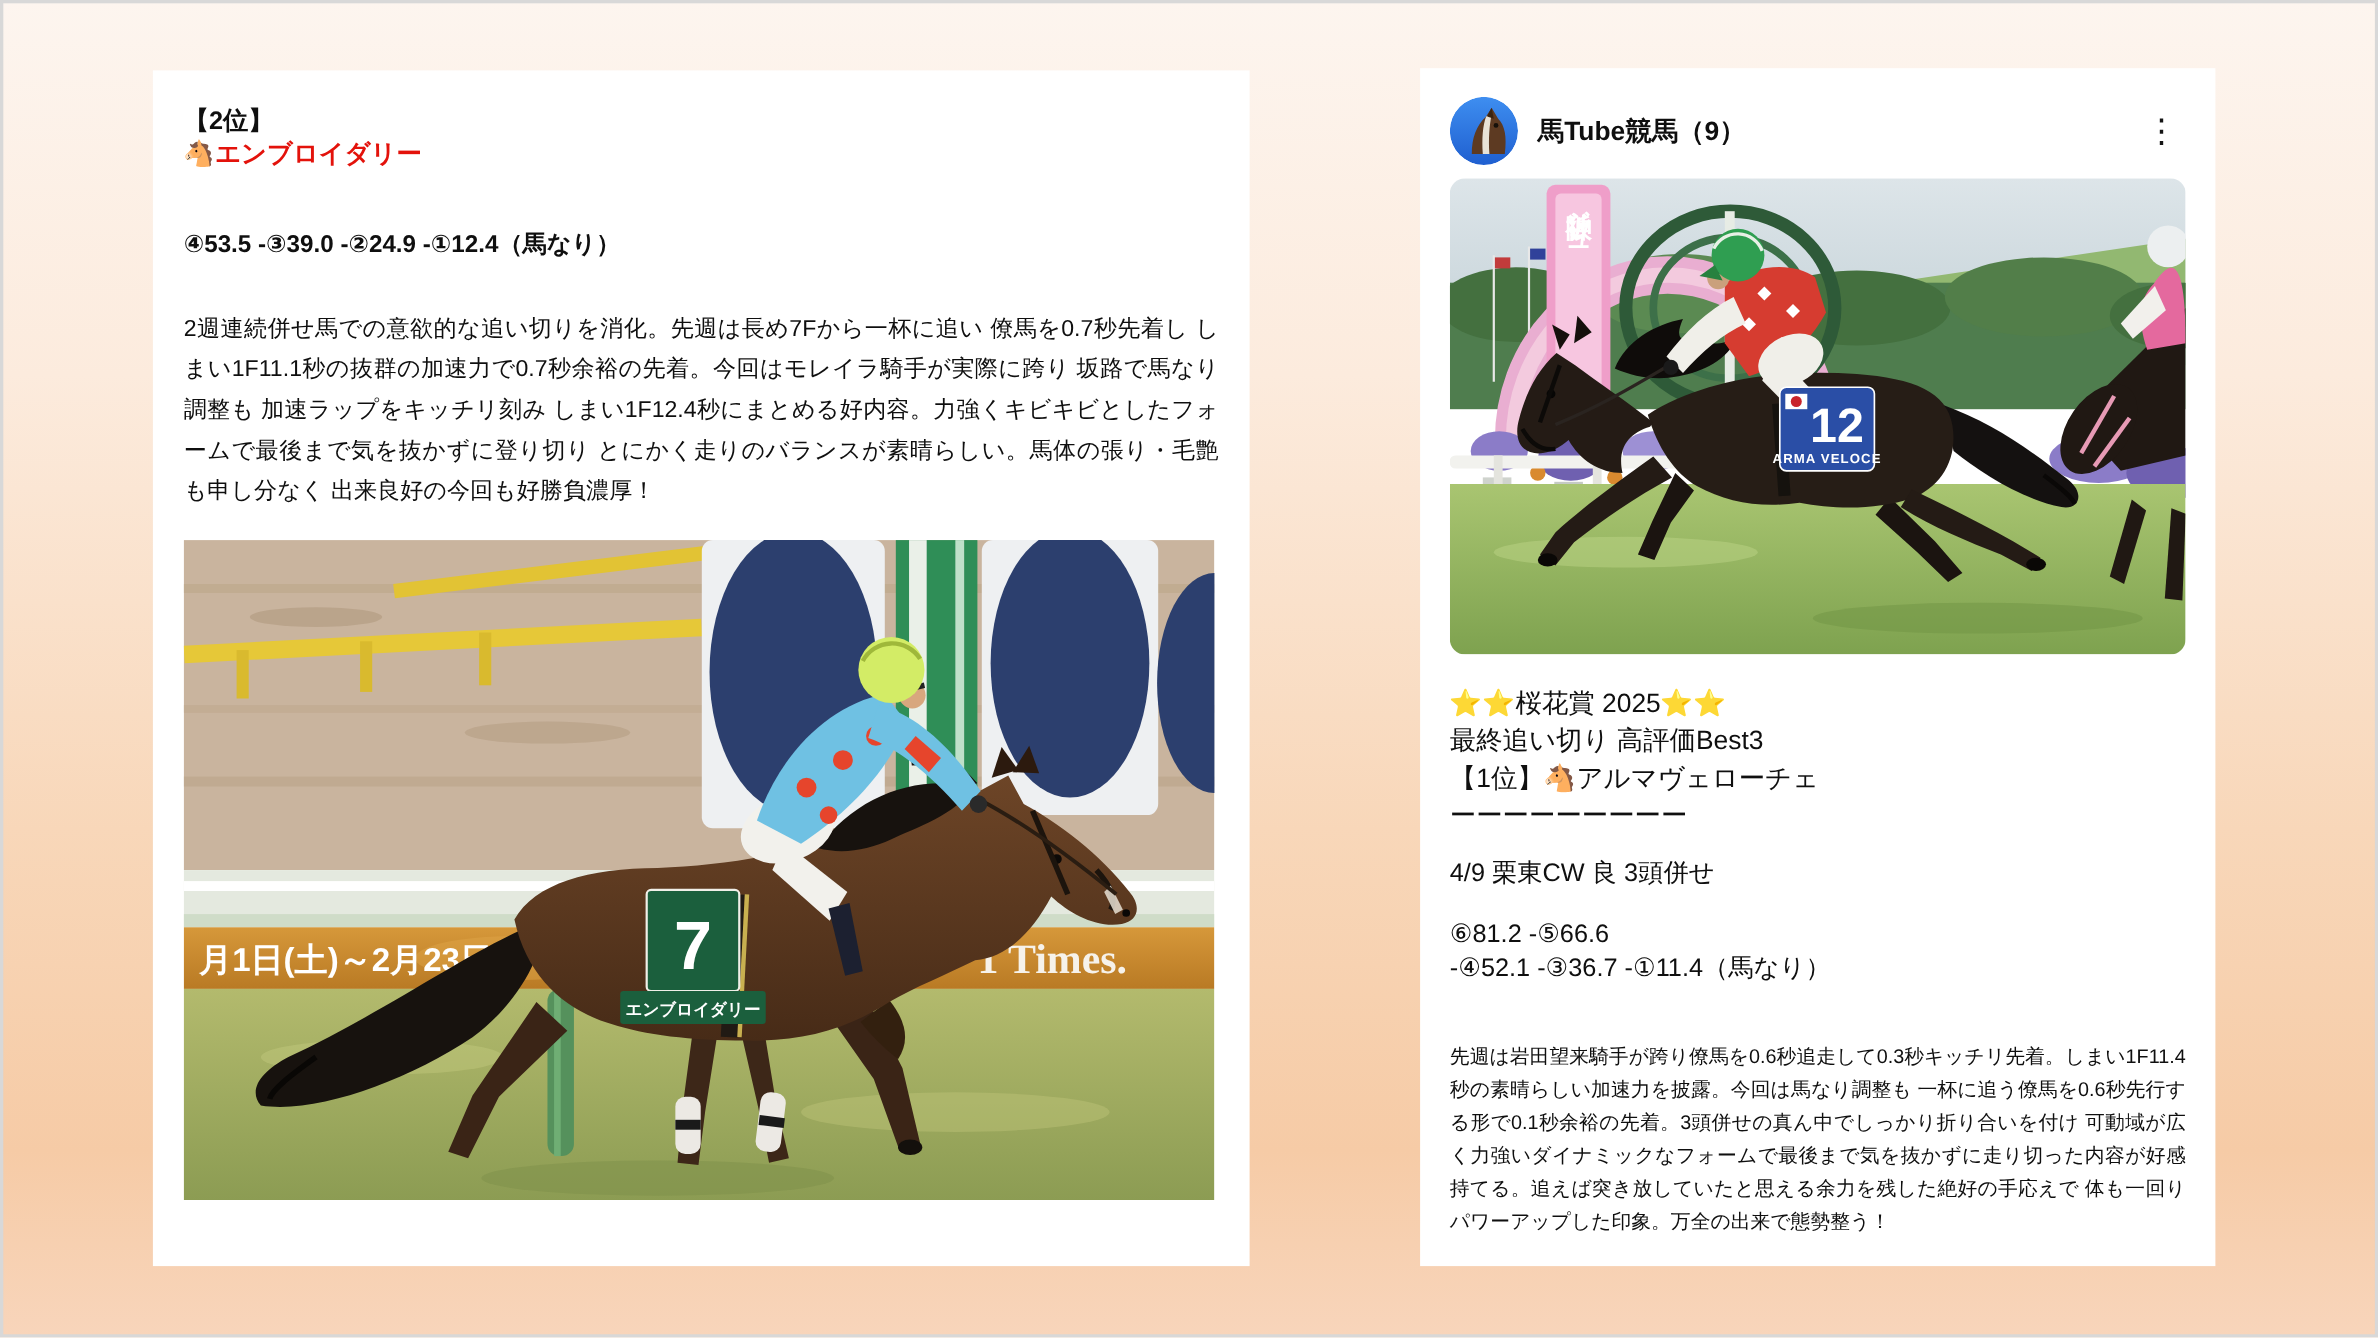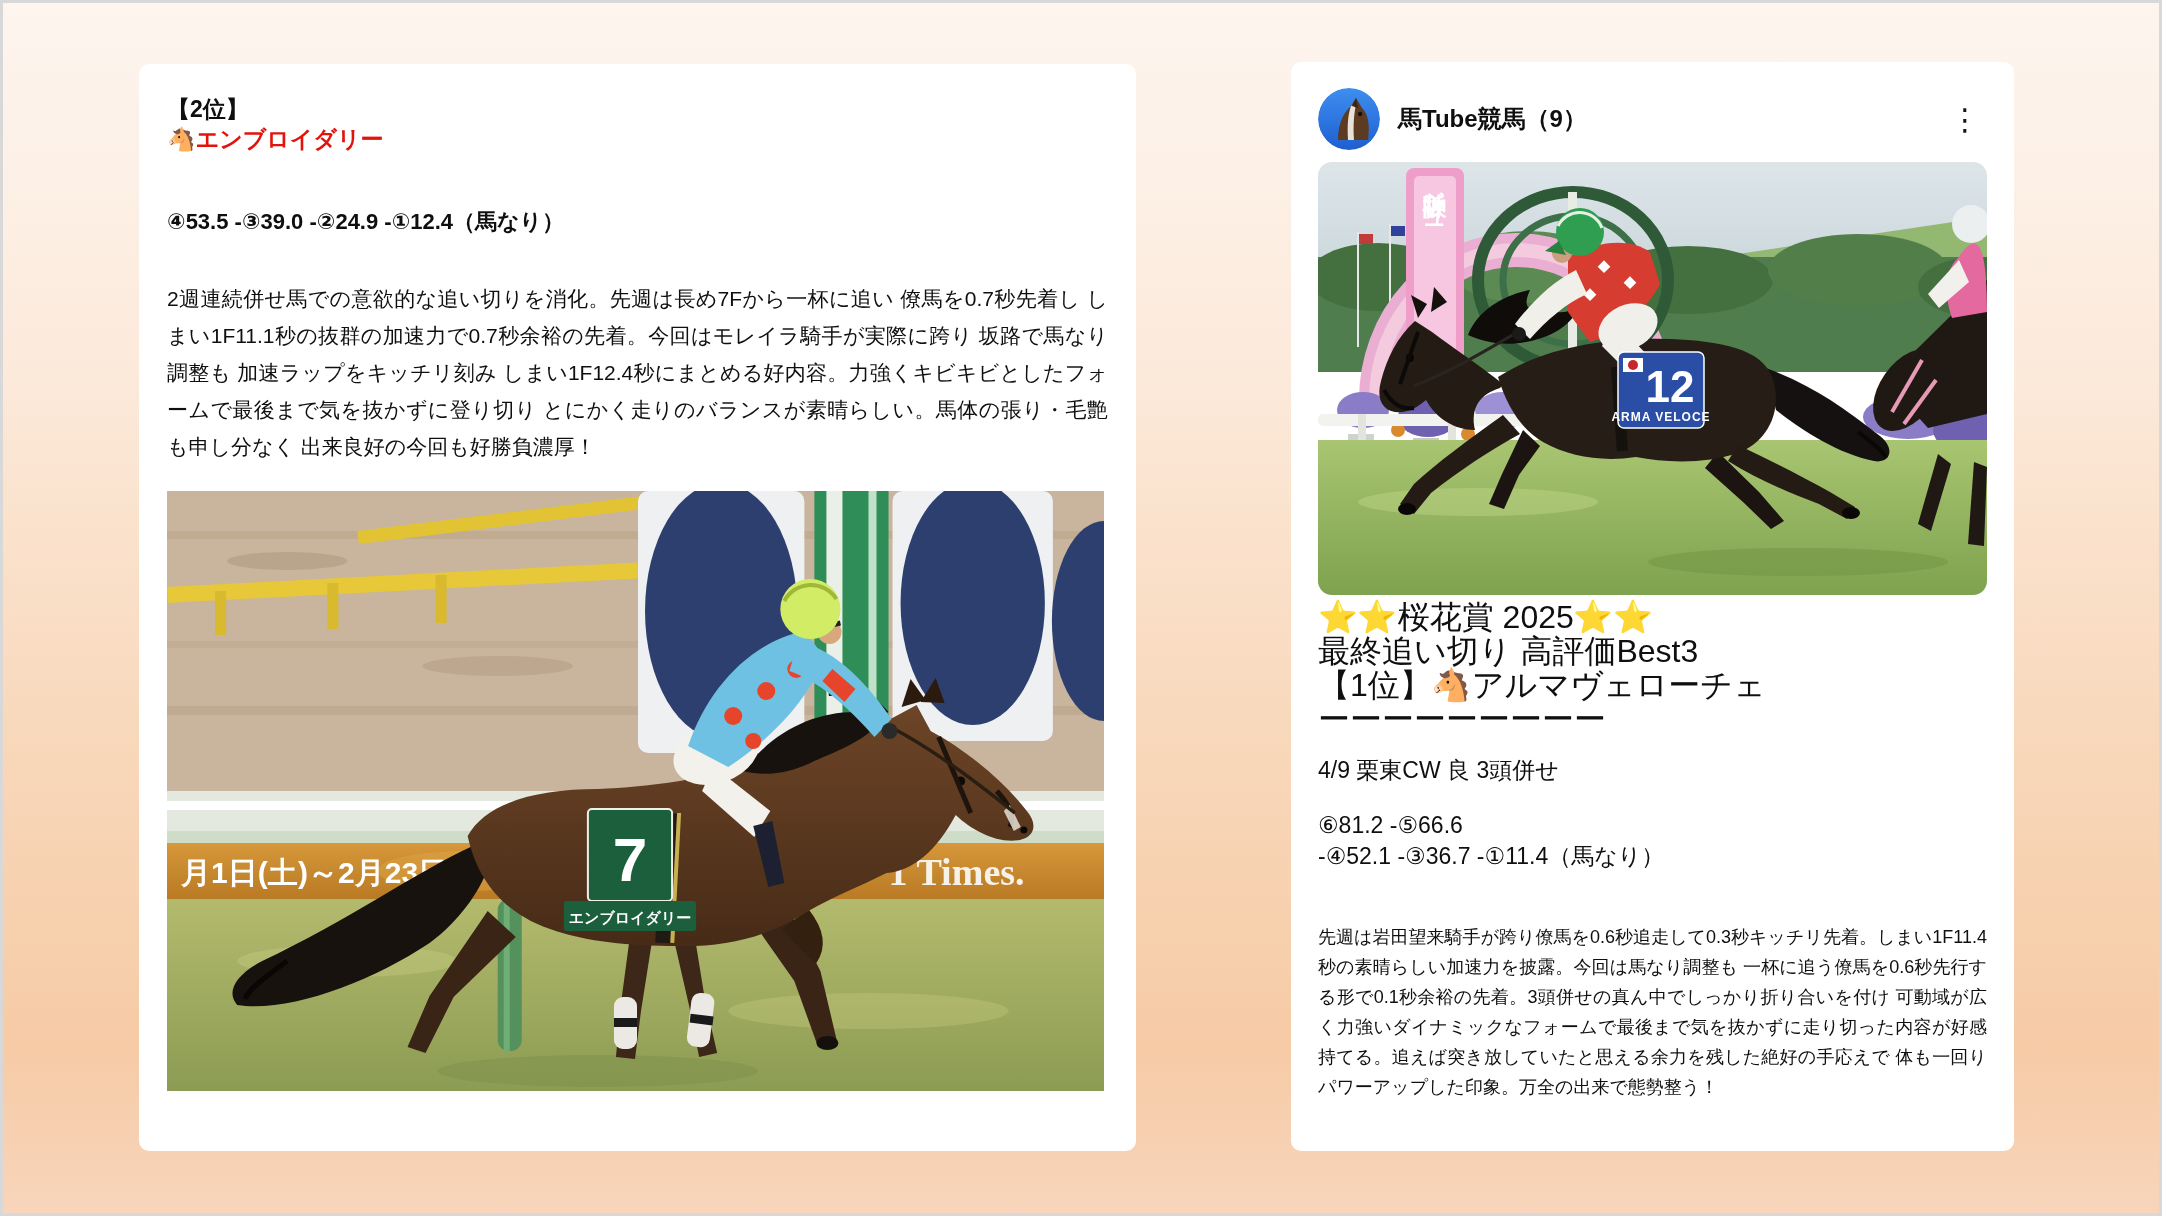--- a/index.html
+++ b/index.html
@@ -2,21 +2,21 @@
 <html><head>
 <meta charset="utf-8">
 <style>
   html,body{margin:0;padding:0;background:#ffffff;}
   .stage{
     position:relative;width:2162px;height:1216px;overflow:hidden;
     background:linear-gradient(180deg,#fdf5ef 0%,#fcebdd 28%,#f8d7b9 62%,#f6cba6 86%,#f8d5bb 100%);
     outline:3px solid #d8d8d8;outline-offset:-3px;
     font-family:"Liberation Sans","DejaVu Sans",sans-serif;color:#0f0f0f;
   }
-  .card{position:absolute;background:#ffffff;box-sizing:border-box;overflow:hidden;border-radius:10px;}
+  .card{position:absolute;background:#ffffff;box-sizing:border-box;overflow:hidden;}
   .card-left{left:139px;top:64px;width:997px;height:1087px;padding:24px 28px;}
   .card-right{left:1291px;top:62px;width:723px;height:1089px;padding:26px 27px;}
 
   
   .rank{font-size:23px;font-weight:bold;line-height:30px;margin-top:6px;}
   .horse-line{margin-top:0;font-size:23px;font-weight:bold;line-height:30px;}
   .horse-name{color:#e3120b;}
   .work-line{margin-top:52px;font-size:22px;line-height:28px;}
   .times-line{margin-top:54px;font-size:22px;font-weight:bold;line-height:28px;}
   .comment-left{margin:44px 0 0;font-size:21px;line-height:37px;text-align:justify;}
@@ -25,21 +25,21 @@
 
   
   .post-header{display:flex;align-items:center;height:62px;justify-content:space-between;}
   .avatar{width:62px;height:62px;border-radius:50%;overflow:hidden;flex:0 0 auto;}
   .avatar svg{display:block;width:100%;height:100%;}
   .channel-name{margin-left:18px;font-size:24px;font-weight:bold;}
   .kebab{margin-left:auto;width:44px;height:44px;display:flex;align-items:center;justify-content:center;
          font-size:30px;color:#141414;letter-spacing:0;cursor:pointer;user-select:none;}
   .photo-right{margin:12px 0 0;width:669px;height:433px;border-radius:14px;overflow:hidden;}
   .photo-right svg{display:block;width:100%;height:100%;}
-  .post-text{margin-top:5px;font-size:32px;line-height:34px;}
+  .post-text{margin-top:28px;font-size:24px;line-height:34px;}
   .post-text div{white-space:nowrap;}
   .work-line-r{margin-top:20px;font-size:23px;line-height:28px;}
   .times-block{margin-top:26px;font-size:23px;line-height:31px;}
   .comment-right{margin:50px 0 0;font-size:18px;line-height:30px;text-align:justify;}
 </style>
 </head>
 <body>
 
 <div class="stage">
 

